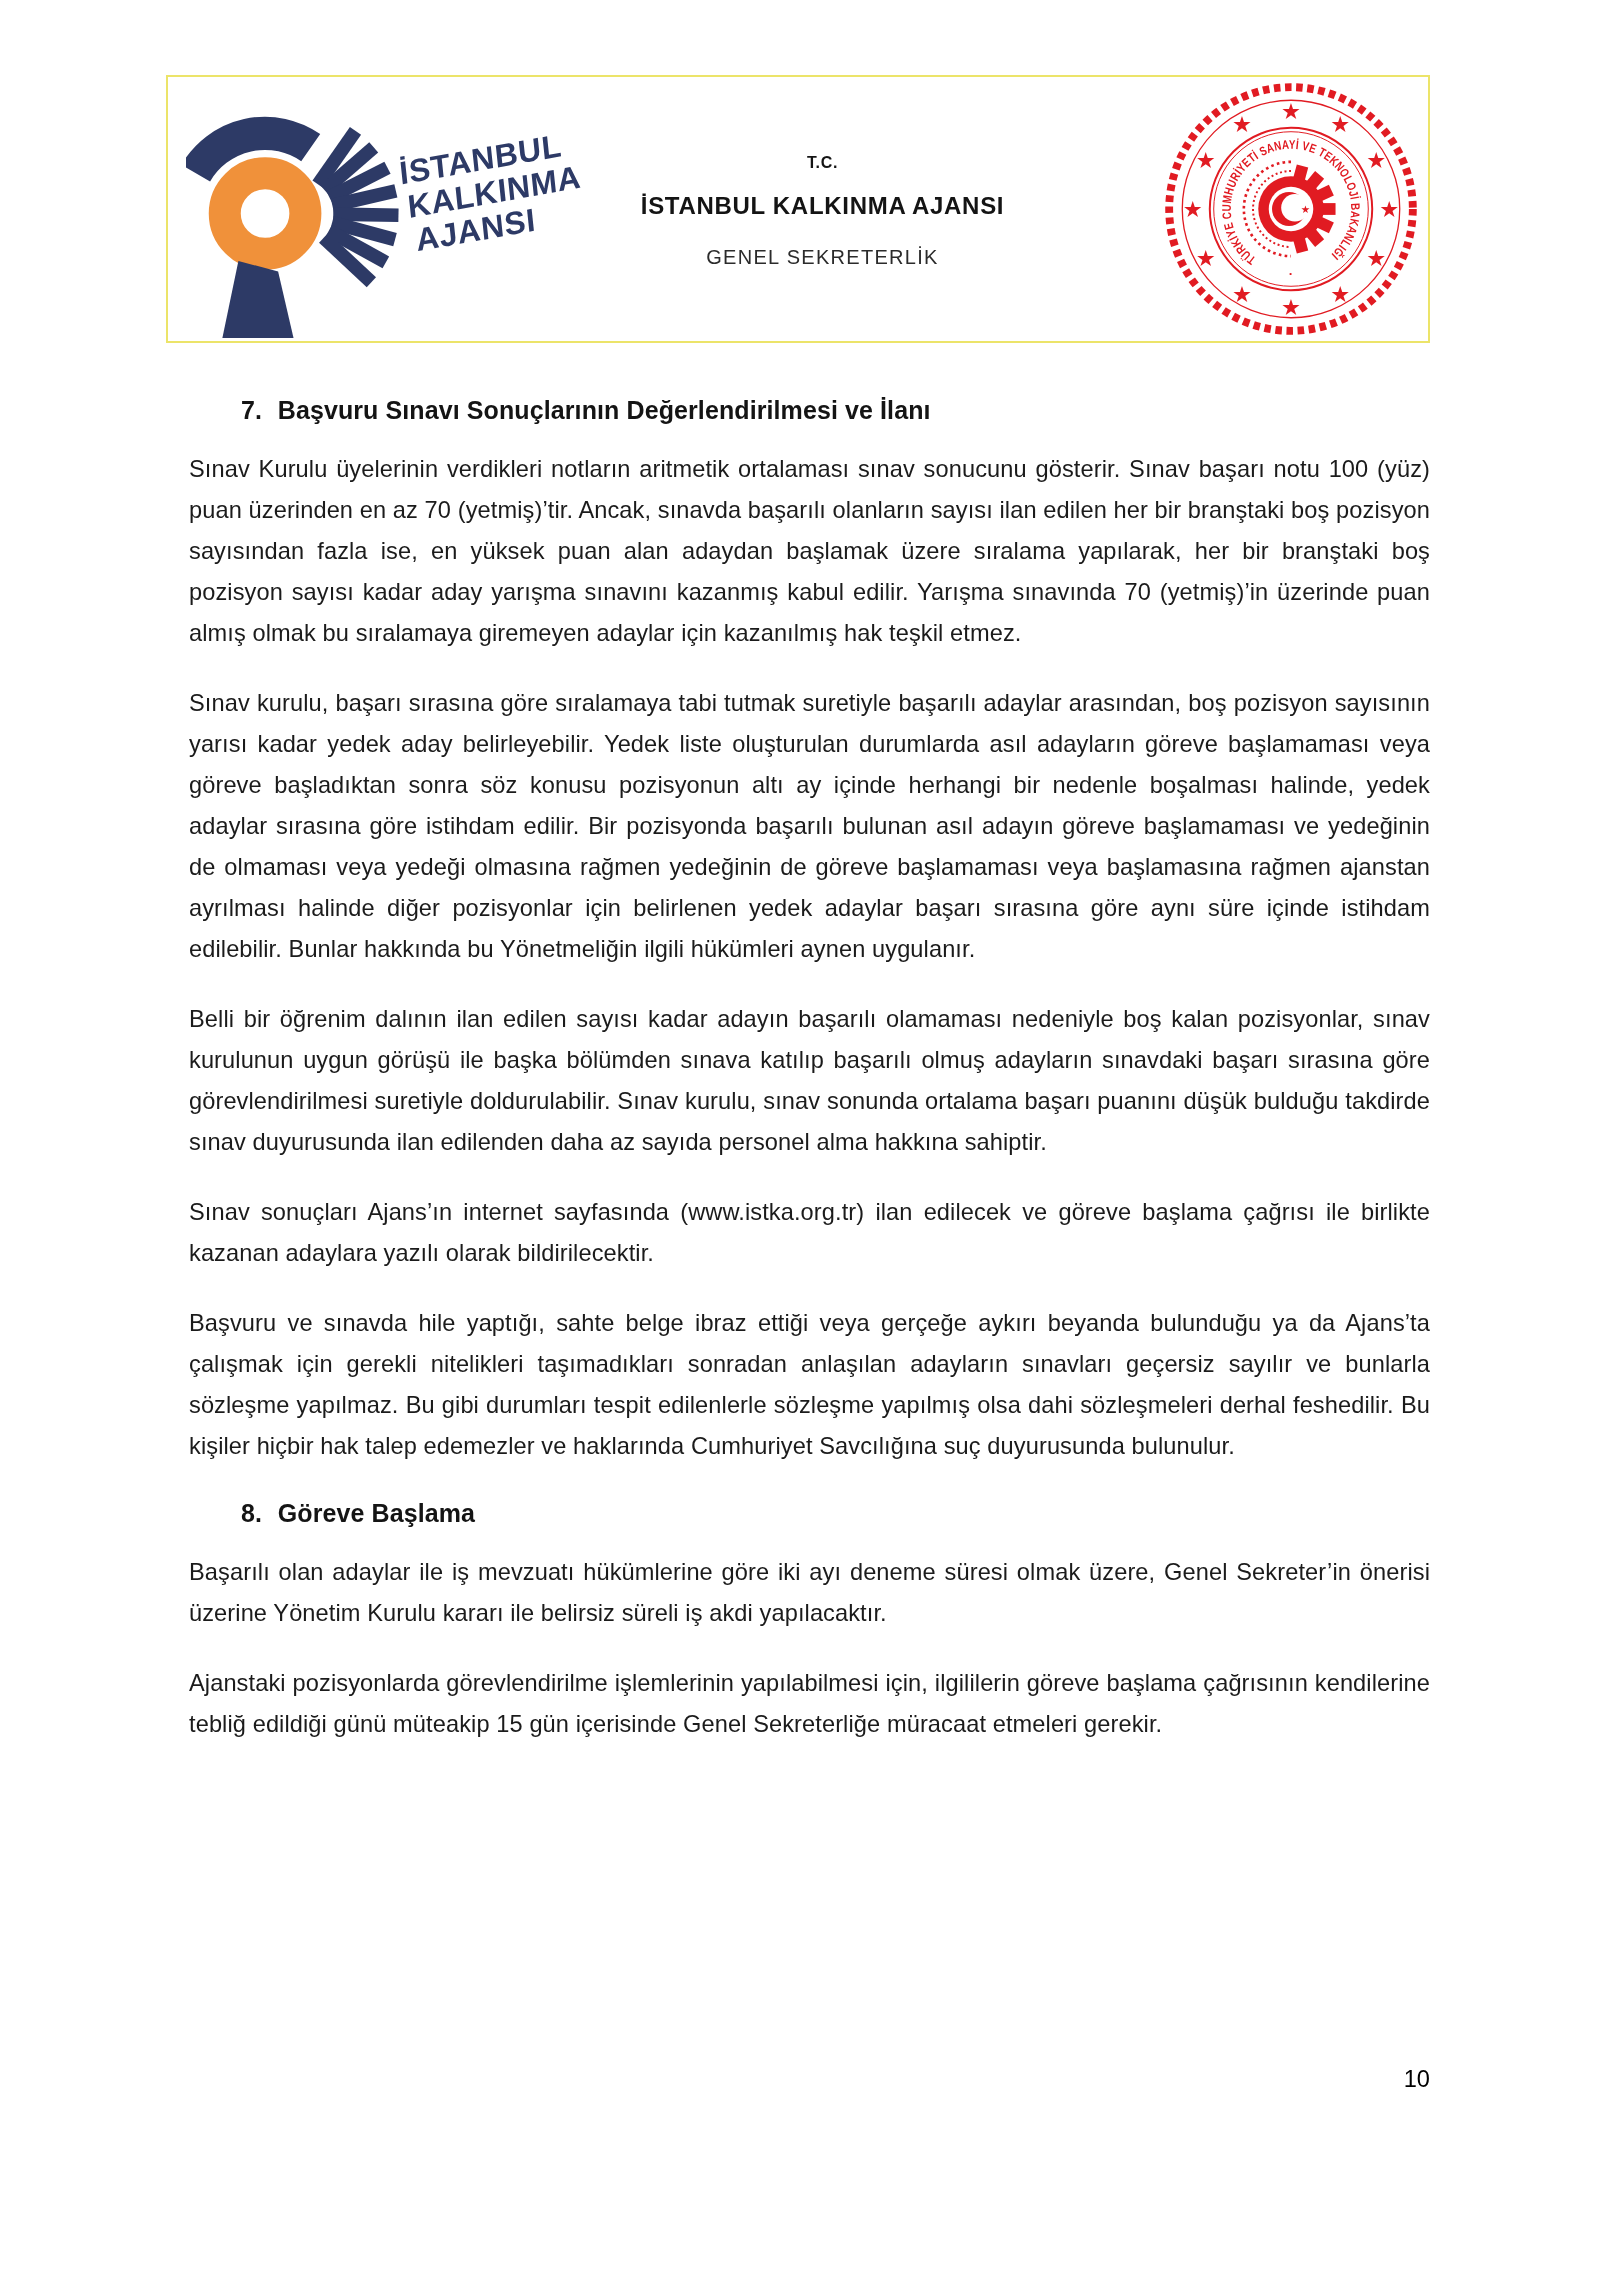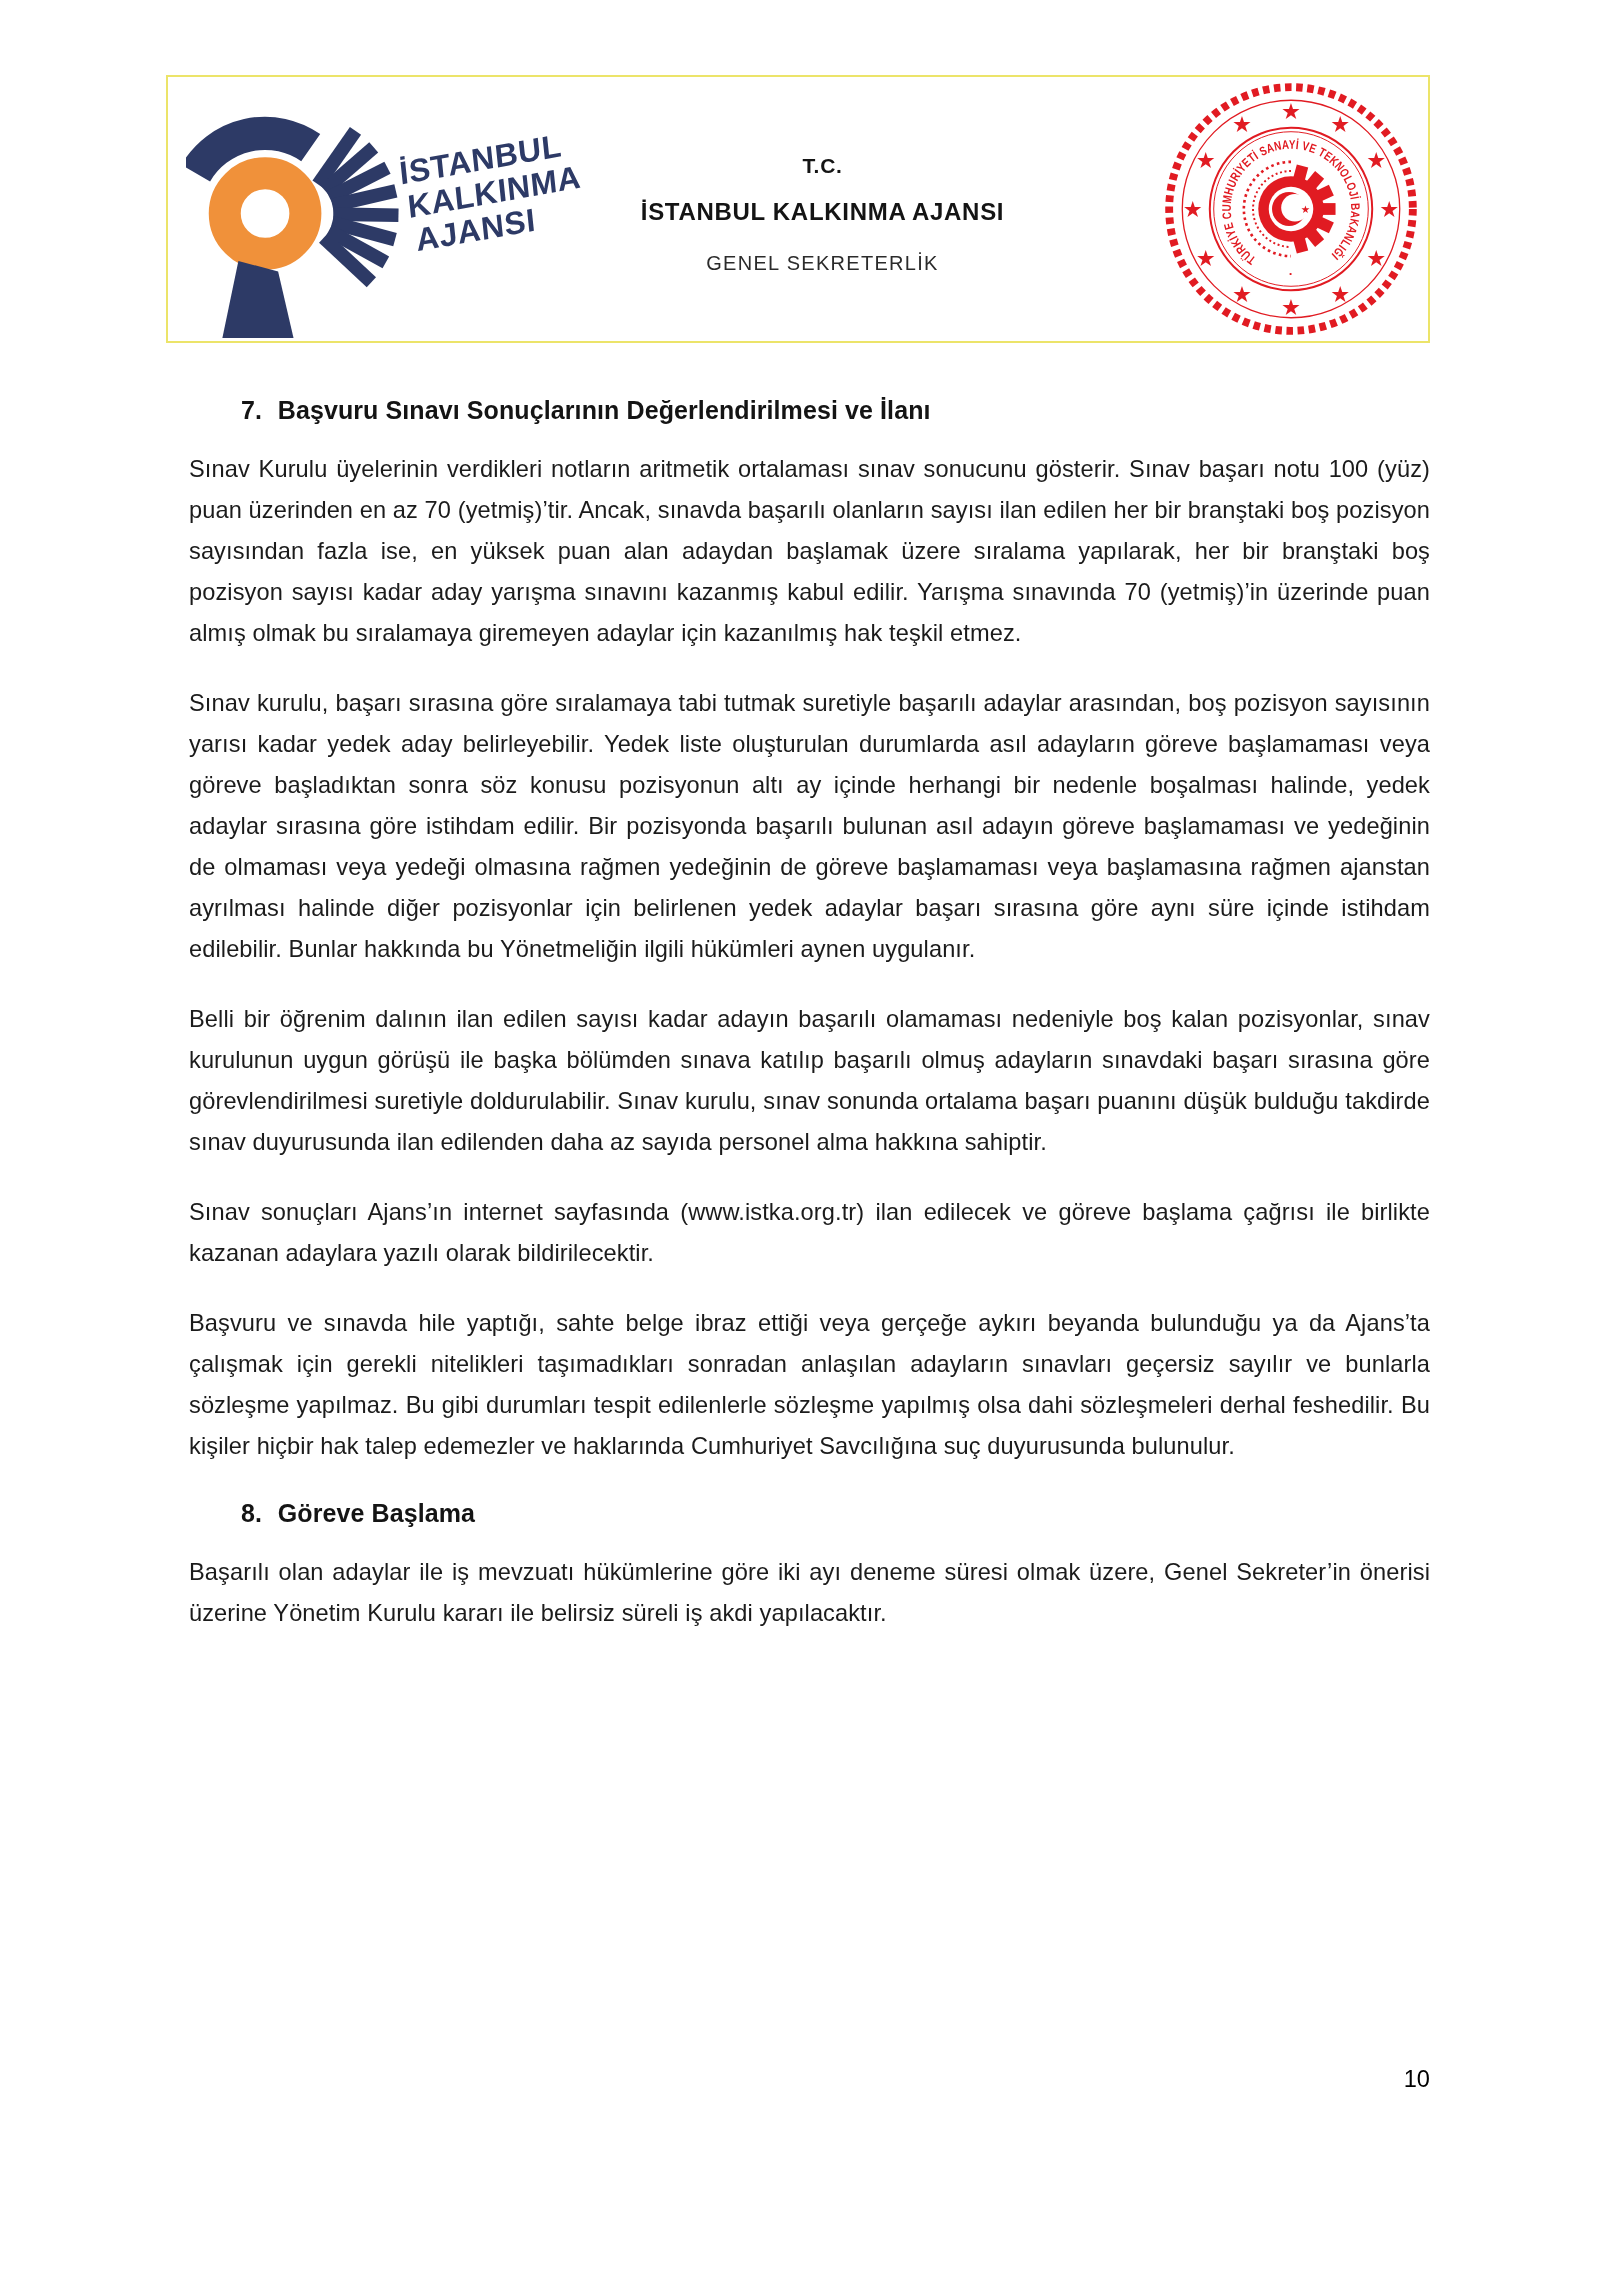--- a/index.html
+++ b/index.html
@@ -21,21 +21,21 @@
   }
   .istka-logo { position:absolute; left:18.3px; top:11.8px; width:419px; height:249px; }
   .istka-logo text {
     font-family:"Liberation Sans", sans-serif;
     font-weight:bold; fill:#2d3a66; font-size:54px; letter-spacing:1px;
   }
   .header-center {
     position:absolute; left:406px; top:77px; width:497px;
     text-align:center; color:#141414;
   }
-  .hc-line1 { font-size:21px; font-weight:bold; letter-spacing:0.7px; margin-bottom:19.6px; }
+  .hc-line1 { font-size:16px; font-weight:bold; letter-spacing:0.7px; margin-bottom:19.6px; }
   .hc-line2 { font-size:24px; font-weight:bold; letter-spacing:0.7px; margin-bottom:26px; }
   .hc-line3 { font-size:20px; font-weight:normal; letter-spacing:1.3px; color:#2b2b2b; }
   .ministry-seal { position:absolute; right:6.5px; top:1.3px; width:262px; height:262px; }
   .ministry-seal text { font-family:"Liberation Sans", sans-serif; }
   
   .content {
     position:absolute; left:185px; top:393px; width:1245px;
     font-size:23.6px; line-height:41px; text-align:justify;
     letter-spacing:0.1px;
   }
@@ -152,17 +152,18 @@
     <p>Sınav kurulu, başarı sırasına göre sıralamaya tabi tutmak suretiyle başarılı adaylar arasından, boş pozisyon sayısının yarısı kadar yedek aday belirleyebilir. Yedek liste oluşturulan durumlarda asıl adayların göreve başlamaması veya göreve başladıktan sonra söz konusu pozisyonun altı ay içinde herhangi bir nedenle boşalması halinde, yedek adaylar sırasına göre istihdam edilir. Bir pozisyonda başarılı bulunan asıl adayın göreve başlamaması ve yedeğinin de olmaması veya yedeği olmasına rağmen yedeğinin de göreve başlamaması veya başlamasına rağmen ajanstan ayrılması halinde diğer pozisyonlar için belirlenen yedek adaylar başarı sırasına göre aynı süre içinde istihdam edilebilir. Bunlar hakkında bu Yönetmeliğin ilgili hükümleri aynen uygulanır.</p>
     <p>Belli bir öğrenim dalının ilan edilen sayısı kadar adayın başarılı olamaması nedeniyle boş kalan pozisyonlar, sınav kurulunun uygun görüşü ile başka bölümden sınava katılıp başarılı olmuş adayların sınavdaki başarı sırasına göre görevlendirilmesi suretiyle doldurulabilir. Sınav kurulu, sınav sonunda ortalama başarı puanını düşük bulduğu takdirde sınav duyurusunda ilan edilenden daha az sayıda personel alma hakkına sahiptir.</p>
     <p>Sınav sonuçları Ajans’ın internet sayfasında (www.istka.org.tr) ilan edilecek ve göreve başlama çağrısı ile birlikte kazanan adaylara yazılı olarak bildirilecektir.</p>
     <p>Başvuru ve sınavda hile yaptığı, sahte belge ibraz ettiği veya gerçeğe aykırı beyanda bulunduğu ya da Ajans’ta çalışmak için gerekli nitelikleri taşımadıkları sonradan anlaşılan adayların sınavları geçersiz sayılır ve bunlarla sözleşme yapılmaz. Bu gibi durumları tespit edilenlerle sözleşme yapılmış olsa dahi sözleşmeleri derhal feshedilir. Bu kişiler hiçbir hak talep edemezler ve haklarında Cumhuriyet Savcılığına suç duyurusunda bulunulur.</p>
 
     <h2 class="sec-heading second">
       <span class="num">8.</span><span>Göreve Başlama</span>
     </h2>
 
     <p>Başarılı olan adaylar ile iş mevzuatı hükümlerine göre iki ayı deneme süresi olmak üzere, Genel Sekreter’in önerisi üzerine Yönetim Kurulu kararı ile belirsiz süreli iş akdi yapılacaktır.</p>
+    <p>Ajanstaki pozisyonlarda görevlendirilme işlemlerinin yapılabilmesi için, ilgililerin göreve başlama çağrısının kendilerine tebliğ edildiği günü müteakip 15 gün içerisinde Genel Sekreterliğe müracaat etmeleri gerekir.</p>
   </div>
 
   <div class="page-number">10</div>
 </div>
 
 
 </body></html>

